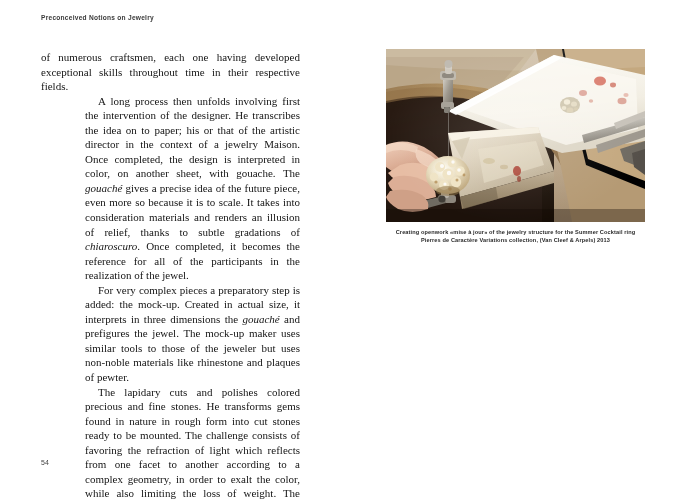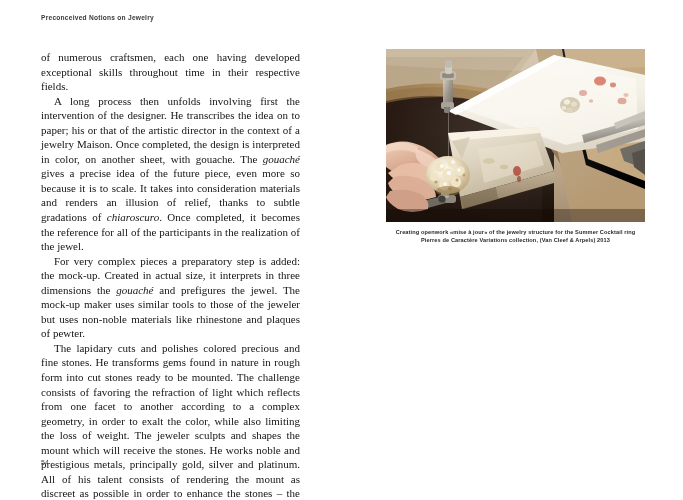--- a/index.html
+++ b/index.html
@@ -50,20 +50,21 @@
     font-size: 11px;
     line-height: 14.55px;
     text-align: justify;
     text-justify: inter-word;
     hyphens: manual;
     -webkit-hyphens: manual;
     color: #141414;
   }
   .para + .para {
     text-indent: 13px;
+    margin-left: 44px;
   }
   .para i, .para em {
     font-style: italic;
   }
 
   
   .folio {
     position: absolute;
     left: 41px;
     top: 459px;

